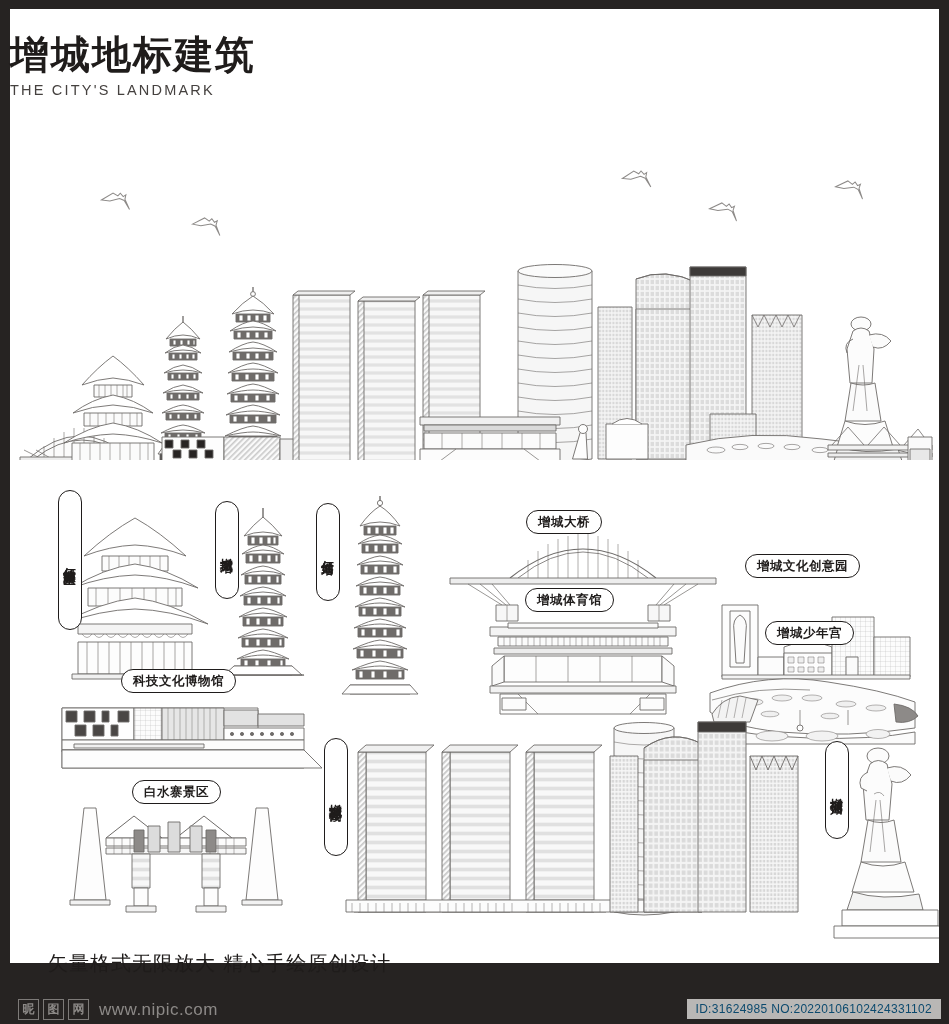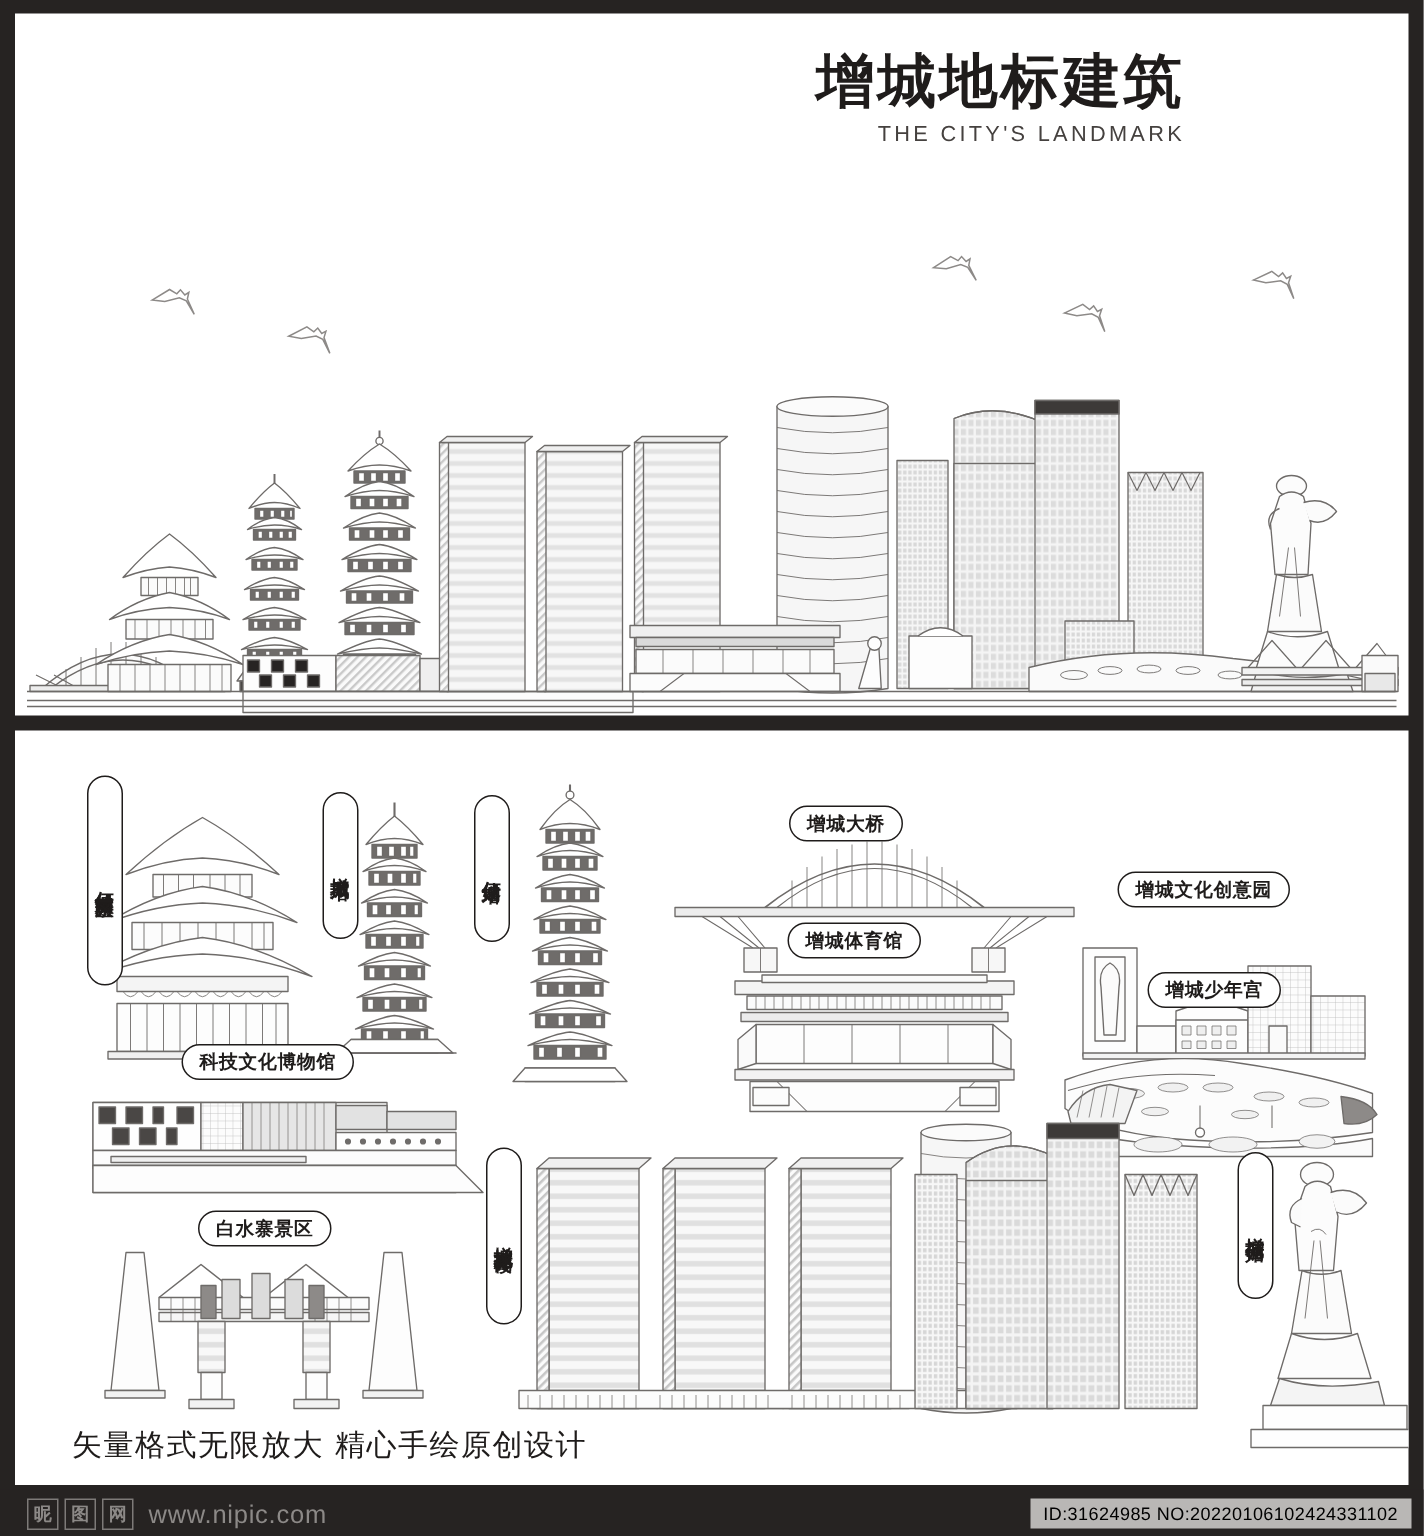--- a/index.html
+++ b/index.html
@@ -6,25 +6,25 @@
   body{
     width:949px;height:1024px;overflow:hidden;
     font-family:"DejaVu Sans","Liberation Sans",sans-serif;
     color:#2b2b2b;
   }
   .poster{position:relative;width:949px;height:1024px;background:#262322;}
 
   
   .panel{position:absolute;background:#ffffff;}
   #panel-top{left:10px;top:9px;width:929px;height:468px;}
-  #panel-bottom{left:10px;top:487px;width:929px;height:503px;}
+  #panel-bottom{left:10px;top:460px;width:929px;height:503px;}
   #watermark-bar{position:absolute;left:0;top:993px;width:949px;height:31px;background:#262322;}
 
   
-  .header{position:absolute;left:0;top:24px;width:780px;text-align:right;}
+  .header{position:absolute;left:0;top:24px;width:780px;text-align:left;}
   .title-cn{
     font-size:39px;font-weight:bold;letter-spacing:2px;color:#1f1c1b;
     font-family:"DejaVu Sans","Liberation Sans",sans-serif;line-height:1.15;
   }
   .title-en{
     margin-top:4px;font-size:14.5px;letter-spacing:2.2px;color:#45413f;
     font-family:"Liberation Sans",sans-serif;
   }
 
   
@@ -59,21 +59,21 @@
   .wm-logo{position:absolute;left:18px;top:999px;display:flex;align-items:center;gap:4px;}
   .wm-box{
     width:19px;height:19px;border:1.4px solid #7d7a78;color:#8c8987;
     font-size:12px;display:flex;align-items:center;justify-content:center;
     font-family:"DejaVu Sans",sans-serif;font-weight:bold;
   }
   .wm-url{margin-left:6px;color:#8c8987;font-size:17px;letter-spacing:0.5px;
     font-family:"Liberation Sans",sans-serif;}
   .wm-id{
     position:absolute;right:8px;top:999px;height:20px;
-    background:#b9b7b5;color:#000000;font-size:12px;line-height:20px;
+    background:#b9b7b5;color:#0c4a6e;font-size:12px;line-height:20px;
     padding:0 9px;letter-spacing:0.3px;font-family:"Liberation Sans",sans-serif;
   }
 </style>
 </head>
 <body>
 
 <div class="poster">
 
   <div class="panel" id="panel-top">
 

